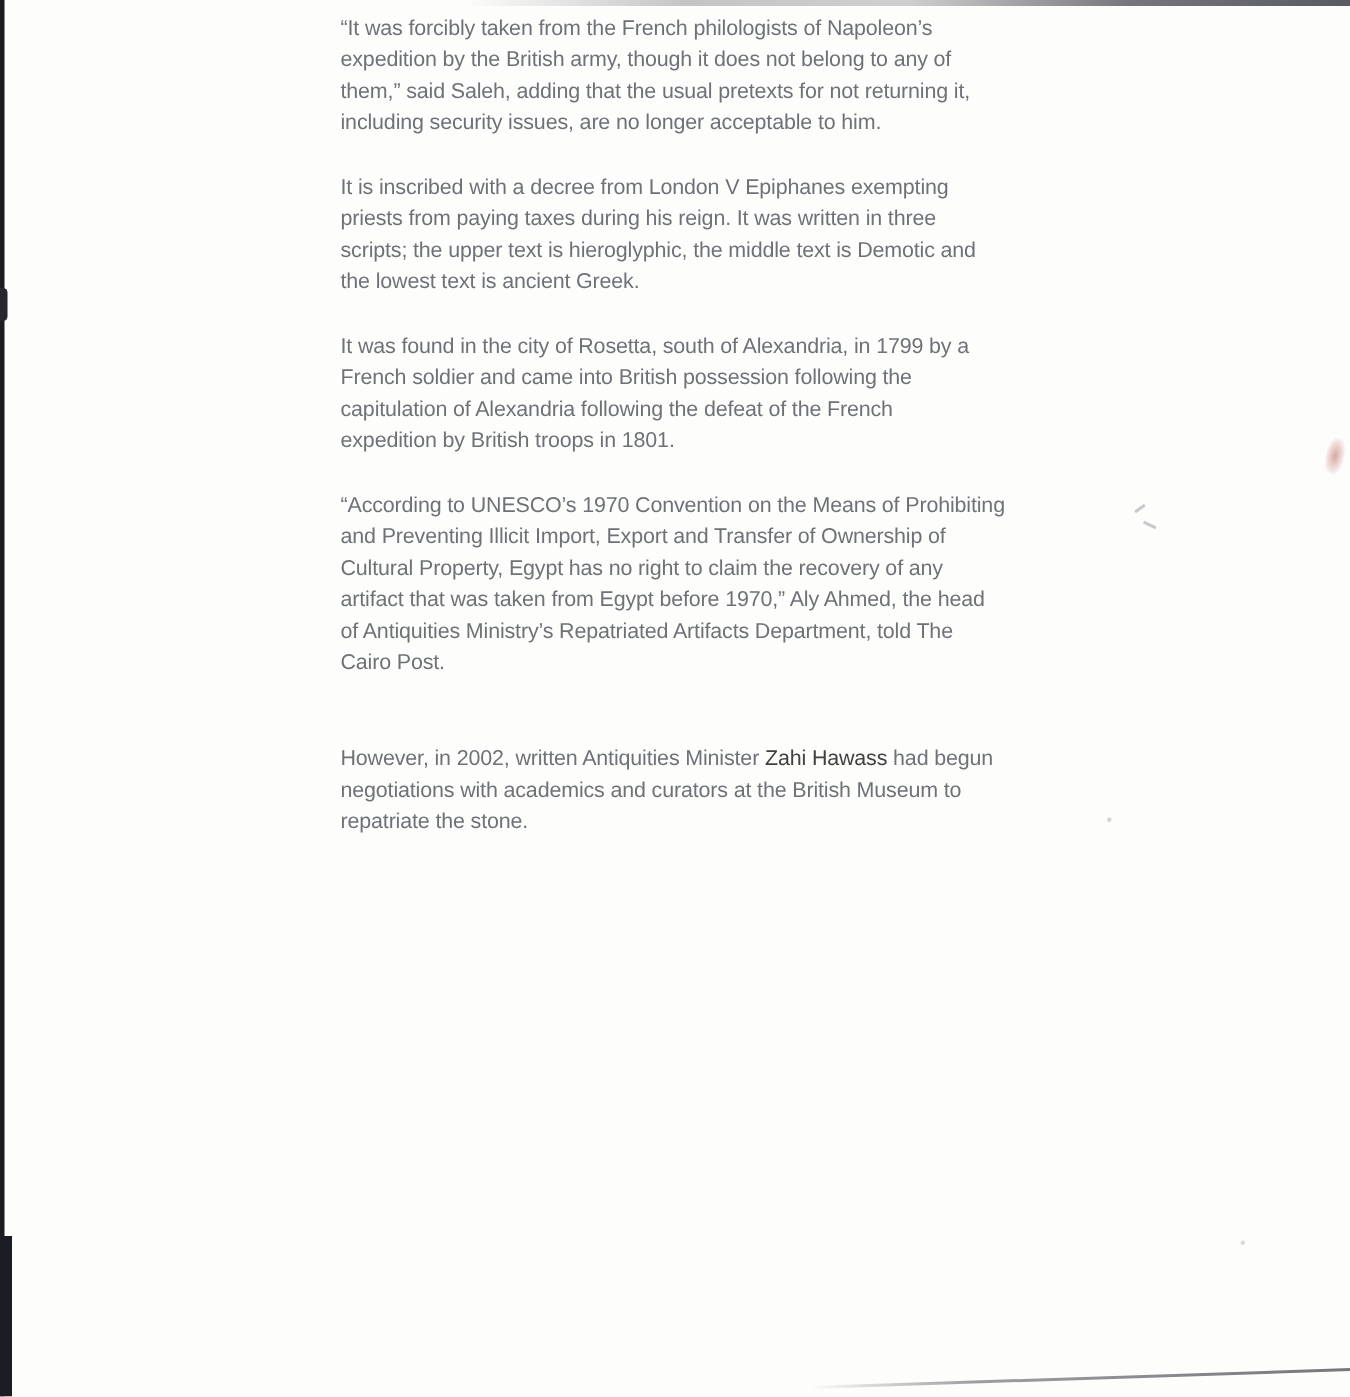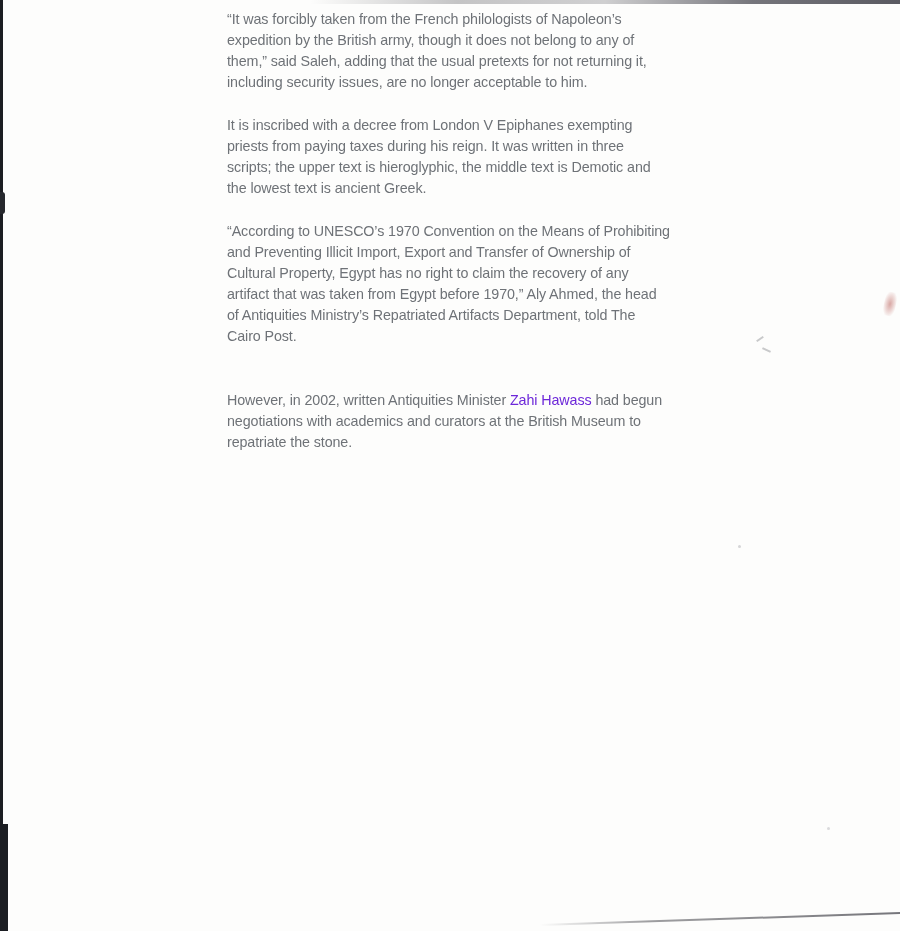--- a/index.html
+++ b/index.html
@@ -22,21 +22,21 @@
     color: #6e7277;
     font-size: 14.3px;
     line-height: 21px;
     letter-spacing: -0.1px;
   }
   .article p {
     margin: 0 0 22px 0;
     white-space: pre-line;
   }
   .link-red {
-    color: #6d28d9;
+    color: #404040;
     text-decoration: none;
     cursor: pointer;
   }
   
   .edge-left {
     position: absolute;
     left: 0; top: 0;
     width: 3px; height: 931px;
     background: #1b1d22;
   }
@@ -110,20 +110,24 @@
 
 <main class="article">
   <p>“It was forcibly taken from the French philologists of Napoleon’s
 expedition by the British army, though it does not belong to any of
 them,” said Saleh, adding that the usual pretexts for not returning it,
 including security issues, are no longer acceptable to him.</p>
   <p>It is inscribed with a decree from London V Epiphanes exempting
 priests from paying taxes during his reign. It was written in three
 scripts; the upper text is hieroglyphic, the middle text is Demotic and
 the lowest text is ancient Greek.</p>
+  <p>It was found in the city of Rosetta, south of Alexandria, in 1799 by a
+French soldier and came into British possession following the
+capitulation of Alexandria following the defeat of the French
+expedition by British troops in 1801.</p>
   <p>“According to UNESCO’s 1970 Convention on the Means of Prohibiting
 and Preventing Illicit Import, Export and Transfer of Ownership of
 Cultural Property, Egypt has no right to claim the recovery of any
 artifact that was taken from Egypt before 1970,” Aly Ahmed, the head
 of  Antiquities Ministry’s Repatriated Artifacts Department, told The
 Cairo Post.</p>
   <p>
     <span>However, in 2002, written Antiquities Minister </span><a class="link-red">Zahi Hawass</a><span> had begun
 negotiations with academics and curators at the British Museum to
 repatriate the stone.</span>

